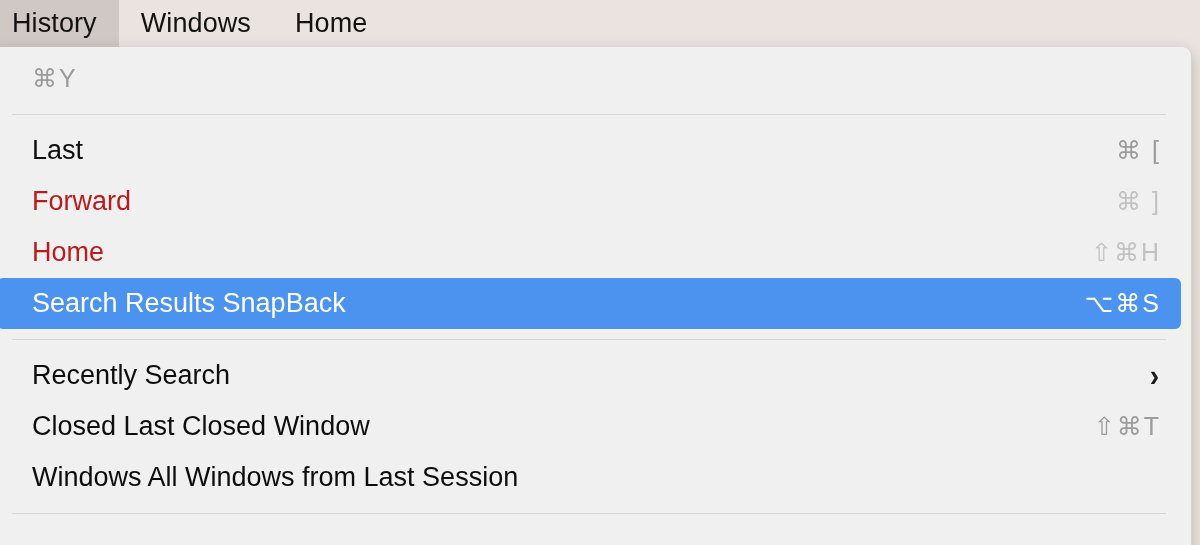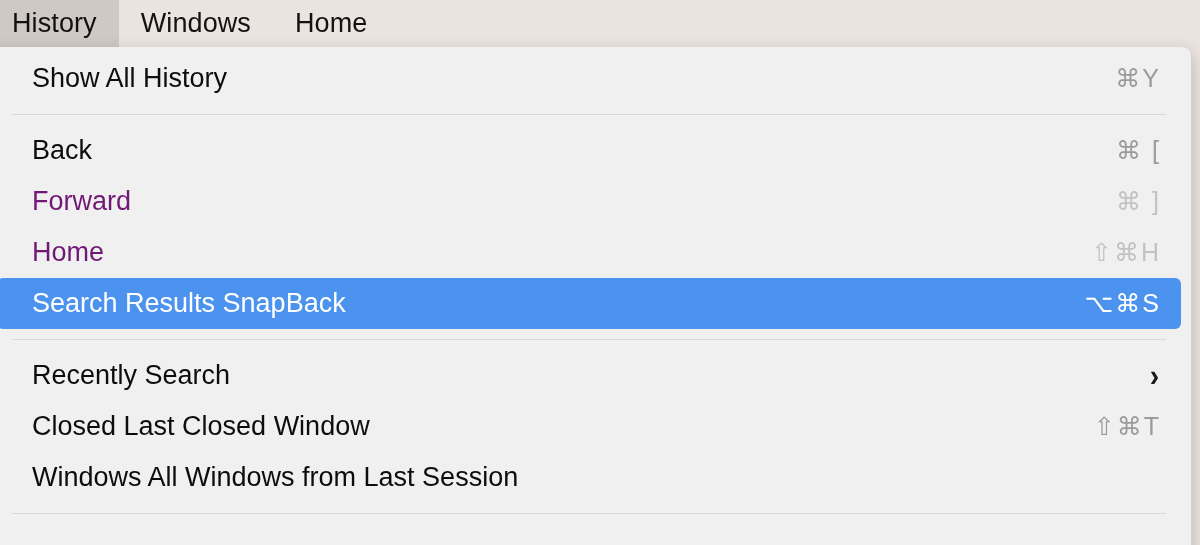--- a/index.html
+++ b/index.html
@@ -89,21 +89,21 @@
     line-height: 1;
   }
   .menu-row .shortcut {
     font-size: 25px;
     color: #9b9b9b;
     white-space: nowrap;
     letter-spacing: 2px;
     line-height: 1;
     padding-right: 6px;
   }
-  .menu-row.disabled .label { color: #701a75; }
+  .menu-row.disabled .label { color: #b91c1c; }
   .menu-row.disabled .shortcut { color: #c2c2c2; }
 
   .menu-row.selected {
     background: #4b93ee;
   }
   .menu-row.selected .label { color: #ffffff; }
   .menu-row.selected .shortcut { color: #ffffff; letter-spacing: 2px; }
 
   .submenu-arrow {
     font-size: 28px;
@@ -127,26 +127,25 @@
 
   <div class="menubar" id="menubar">
       <div class="menubar-item active">History</div>
       <div class="menubar-item">Windows</div>
       <div class="menubar-item">Home</div>
     </div>
 
   <div class="menu-panel">
     <div class="menu-inner" id="menu-list">
         <div class="menu-row">
-          <span class="label">Show All History</span>
           <span class="shortcut">⌘Y</span>
         </div>
         <div class="separator"></div>
         <div class="menu-row">
-          <span class="label">Back</span>
+          <span class="label">Last</span>
           <span class="shortcut">⌘ [</span>
         </div>
         <div class="menu-row disabled">
           <span class="label">Forward</span>
           <span class="shortcut">⌘ ]</span>
         </div>
         <div class="menu-row disabled">
           <span class="label">Home</span>
           <span class="shortcut">⇧⌘H</span>
         </div>

